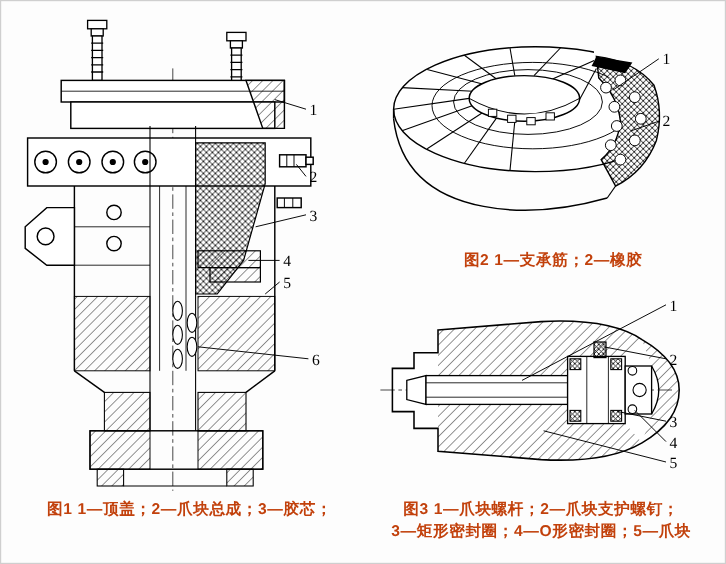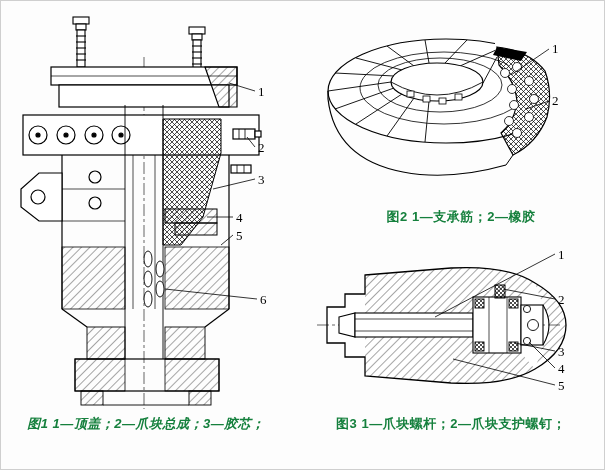--- a/index.html
+++ b/index.html
@@ -5,21 +5,21 @@
   * { margin:0; padding:0; box-sizing:border-box; }
   html,body { background:#e9e9e9; }
   .stage{
     position:relative; width:605px; height:470px;
     background:#fdfdfd; border:1px solid #cfcfcf; overflow:hidden;
     font-family:"Liberation Sans", sans-serif;
   }
   .fig{ position:absolute; }
   .caption{
     position:absolute; font-weight:700; font-size:13px; line-height:19px;
-    color:#15803d; text-align:center; letter-spacing:.5px; white-space:nowrap;
+    color:#c2410c; text-align:center; letter-spacing:.5px; white-space:nowrap;
   }
   svg{ display:block; }
   svg text.num{
     font-family:"Liberation Serif", serif; font-size:13px; fill:#000; font-weight:400;
   }
 </style>
 </head>
 <body>
 
 <div class="stage">
@@ -296,25 +296,26 @@
           <text class="num" x="255" y="134" stroke="none">4</text>
         </g>
         <g>
           <line x1="252" y1="146" x2="150" y2="120"></line>
           <text class="num" x="255" y="151" stroke="none">5</text>
         </g>
       </g>
     </svg>
   </div>
 
-  <div class="caption" style="left:4px; top:413px; width:282px;font-style:italic;">
+  <div class="caption" style="left:16px; top:413px; width:282px;">
     <div>图1  1—顶盖；2—爪块总成；3—胶芯；</div>
   </div>
 
   <div class="caption" style="left:330px; top:206px; width:260px;">
     <div>图2  1—支承筋；2—橡胶</div>
   </div>
 
   <div class="caption" style="left:300px; top:413px; width:300px;">
     <div>图3 1—爪块螺杆；2—爪块支护螺钉；</div>
+    <div>3—矩形密封圈；4—O形密封圈；5—爪块</div>
   </div>
 
 </div>
 
 </body></html>

